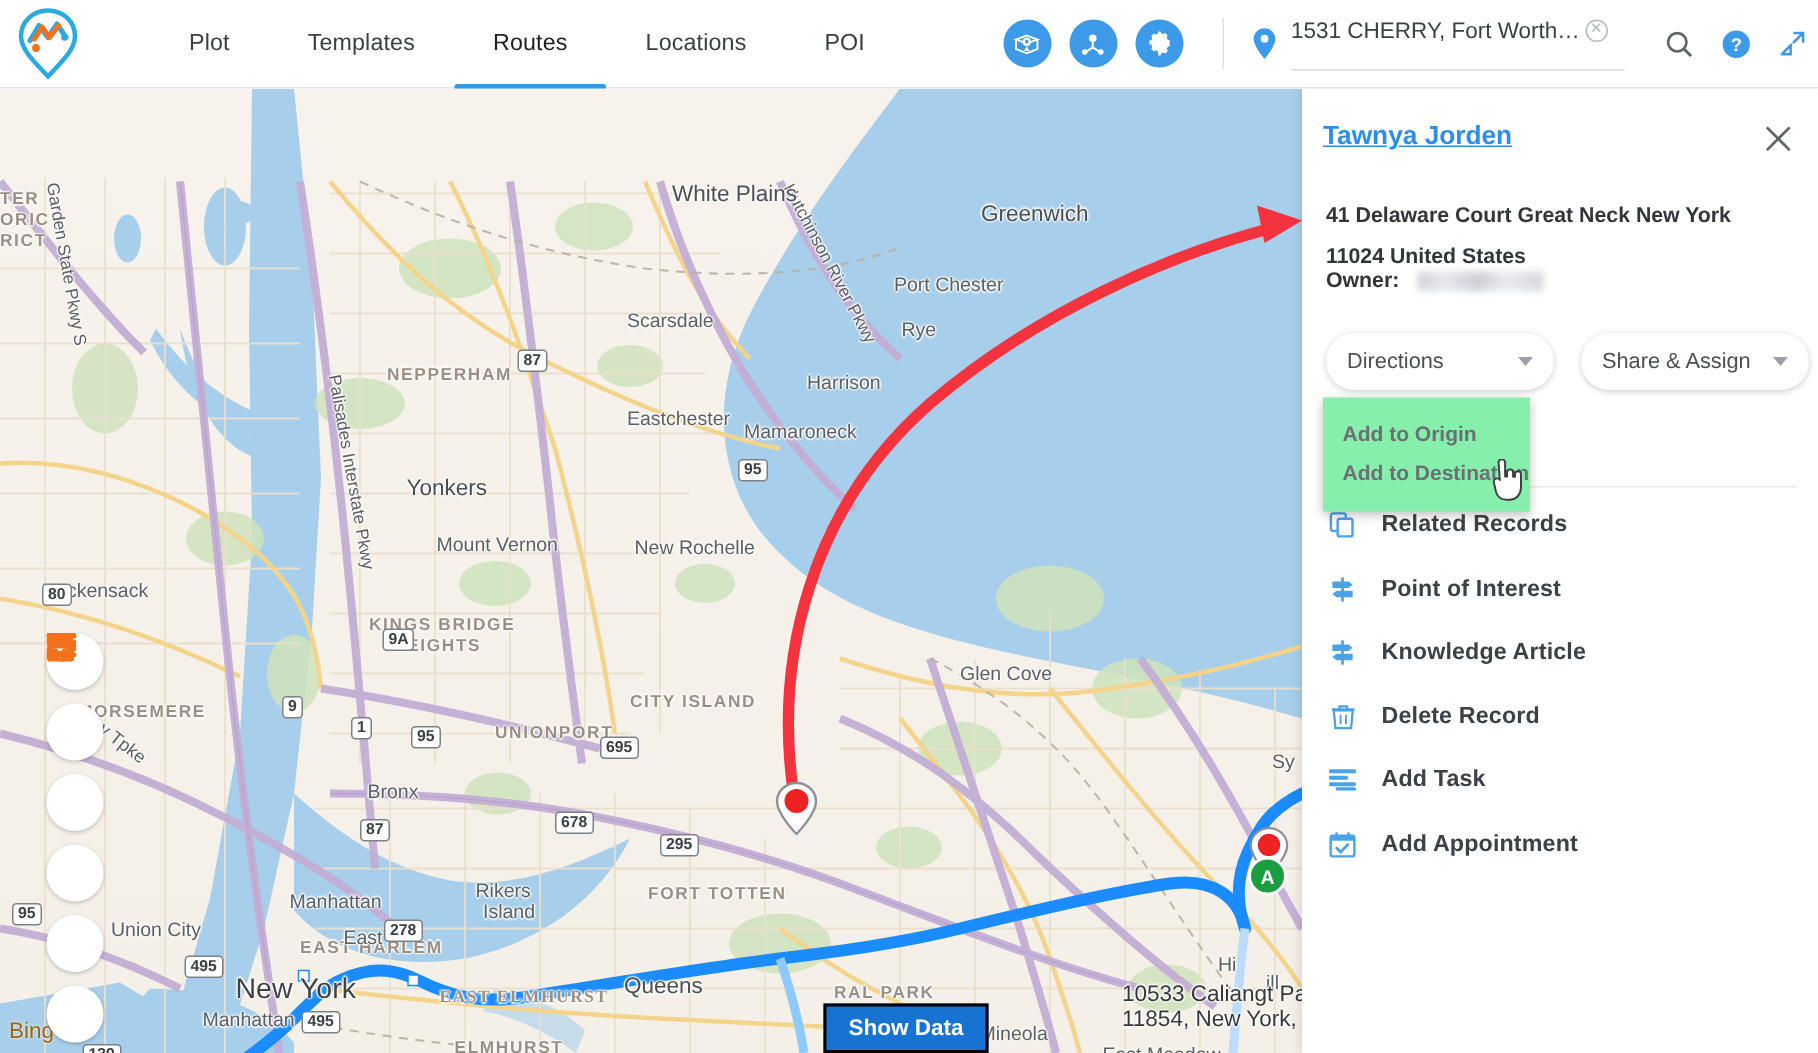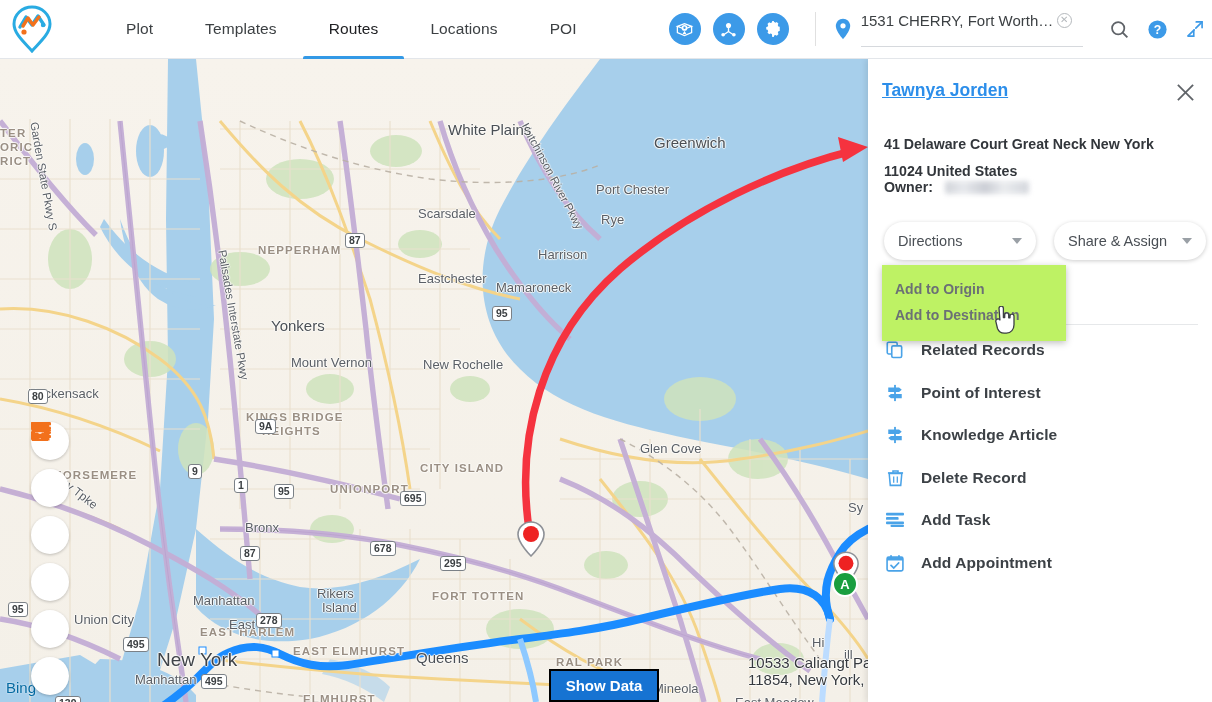--- a/index.html
+++ b/index.html
@@ -80,21 +80,21 @@
     background: #fff; border-color: #7b8187;
   }
   
   .tool-rail { position: absolute; left: 31px; top: 363px; z-index: 20; }
   .tool-btn {
     width: 38px; height: 38px; border-radius: 50%; background: #fff;
     box-shadow: 0 1px 3px rgba(0,0,0,.22); margin-bottom: 9px;
     display: flex; align-items: center; justify-content: center; cursor: pointer;
   }
   .bing-attr {
-    position: absolute; left: 6px; bottom: 6px; font-size: 15px; color: #0369a1;
+    position: absolute; left: 6px; bottom: 6px; font-size: 15px; color: #a16207;
     z-index: 18; pointer-events: none; text-shadow: 0 0 2px #fff;
   }
   .show-data-btn {
     position: absolute; left: 549px; bottom: 0px; width: 110px; height: 33px;
     background: #1673d2; border: 2px solid #000; color: #fff; font-size: 15px;
     font-weight: bold; display: flex; align-items: center; justify-content: center;
     cursor: pointer; z-index: 22;
   }
   
   .pin { position: absolute; z-index: 19; }
@@ -141,22 +141,22 @@
   .caret {
     width: 0; height: 0; border-left: 5.5px solid transparent;
     border-right: 5.5px solid transparent; border-top: 6px solid #9aa0a6;
     margin-left: 8px;
   }
   .divider-line {
     position: absolute; left: 16px; right: 14px; top: 265px; height: 1px;
     background: #e6e8ea;
   }
   .dropdown {
-    position: absolute; left: 14px; top: 206px; width: 184px;
-    background: #bef264; box-shadow: 0 2px 7px rgba(0,0,0,.26); z-index: 34;
+    position: absolute; left: 14px; top: 206px; width: 138px;
+    background: #86efac; box-shadow: 0 2px 7px rgba(0,0,0,.26); z-index: 34;
     padding: 11px 0 13px 0;
   }
   .dd-item {
     font-size: 14px; font-weight: bold; color: #6b7075; padding: 5px 0 5px 13px;
     cursor: pointer; white-space: nowrap;
   }
   .menu { position: absolute; left: 14px; top: 270px; width: 316px; z-index: 31; }
   .menu-item {
     display: flex; align-items: center; height: 42.5px; cursor: pointer;
     gap: 16px; padding-left: 3px; font-weight: bold;
@@ -423,21 +423,21 @@
         <div class="map-label " style="left: 245px; top: 461px;">Bronx</div>
         <div class="map-label caps" style="left: 200px; top: 519px; margin-top: 48px;">EAST HARLEM</div>
         <div class="map-label " style="left: 193px; top: 534px;">Manhattan</div>
         <div class="map-label " style="left: 317px; top: 527px;">Rikers</div>
         <div class="map-label " style="left: 322px; top: 541px;">Island</div>
         <div class="map-label caps" style="left: 432px; top: 531px;">FORT TOTTEN</div>
         <div class="map-label " style="left: 74px; top: 553px;">Union City</div>
         <div class="map-label " style="left: 229px; top: 558px;">East</div>
         <div class="map-label big" style="left: 157px; top: 590px;">New York</div>
         <div class="map-label " style="left: 135px; top: 613px;">Manhattan</div>
-        <div class="map-label caps" style="left: 293px; top: 586px;">EAST ELMHURST</div>
+        <div class="map-label caps" style="left: 293px; top: 600px; font-family: Liberation Serif, serif;">EAST ELMHURST</div>
         <div class="map-label mid" style="left: 416px; top: 590px;">Queens</div>
         <div class="map-label caps" style="left: 303px; top: 634px;">ELMHURST</div>
         <div class="map-label caps" style="left: 556px; top: 597px;">RAL PARK</div>
         <div class="map-label " style="left: 653px; top: 622px;">Mineola</div>
         <div class="map-label " style="left: 735px; top: 636px;">East Meadow</div>
         <div class="map-label " style="left: 812px; top: 576px;">Hi</div>
         <div class="map-label " style="left: 844px; top: 588px;">ill</div>
         <div class="map-label " style="left: 848px; top: 441px;">Sy</div>
         <div class="map-label caps" style="left: 0px; top: 68px;">TER</div>
         <div class="map-label caps" style="left: 0px; top: 82px;">ORIC</div>

